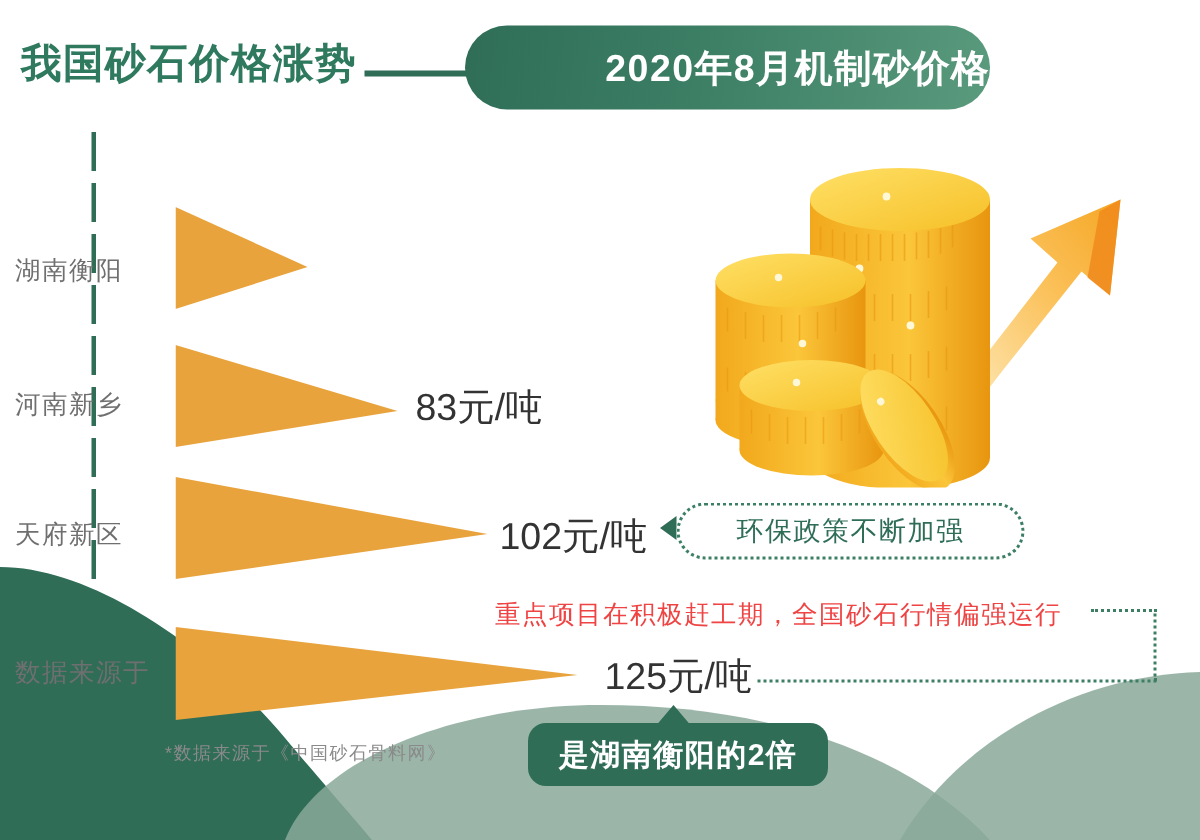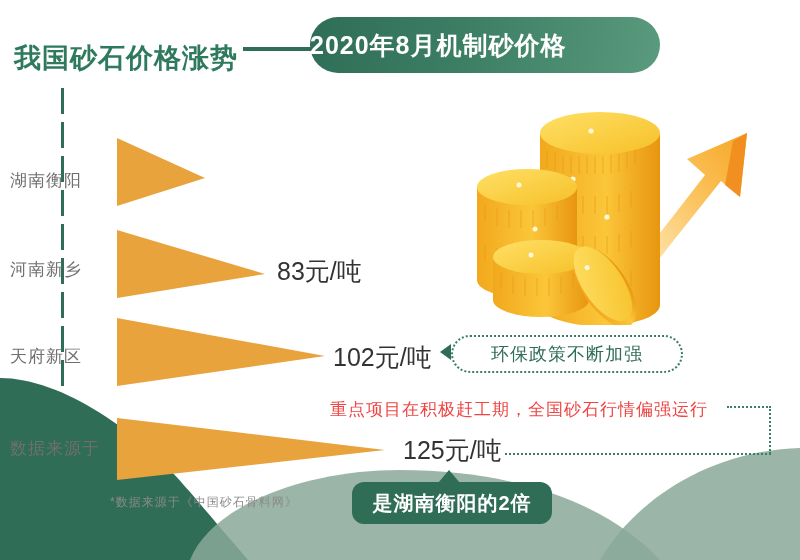--- a/index.html
+++ b/index.html
@@ -11,31 +11,31 @@
   }
   #stage{position:relative;width:800px;height:560px;overflow:hidden;background:#fff;}
 
   
   .bg-layer{position:absolute;inset:0;pointer-events:none;}
 
   
   .title{
     position:absolute;left:14px;top:24px;
     font-size:27px;font-weight:bold;letter-spacing:1px;
-    color:#2f7a5e;white-space:nowrap;margin-top:16px;
+    color:#2f7a5e;white-space:nowrap;
   }
   .title-rule{
     position:absolute;left:243px;top:47px;width:72px;height:4px;
     background:#2f6d57;
   }
   .badge-main{
     position:absolute;left:310px;top:17px;width:350px;height:56px;
     border-radius:28px;
     background:linear-gradient(100deg,#2f6d57 0%,#3c7f65 45%,#5a9a7d 100%);
-    display:flex;align-items:center;justify-content:flex-start;
+    display:flex;align-items:center;justify-content:flex-end;
   }
   .badge-main span{
     color:#ffffff;font-size:25px;font-weight:bold;letter-spacing:1px;white-space:nowrap;
   }
 
   
   .axis{
     position:absolute;left:61px;top:88px;width:3px;height:382px;
     background:repeating-linear-gradient(to bottom,#2f6d57 0 26px,rgba(0,0,0,0) 26px 34px);
   }

